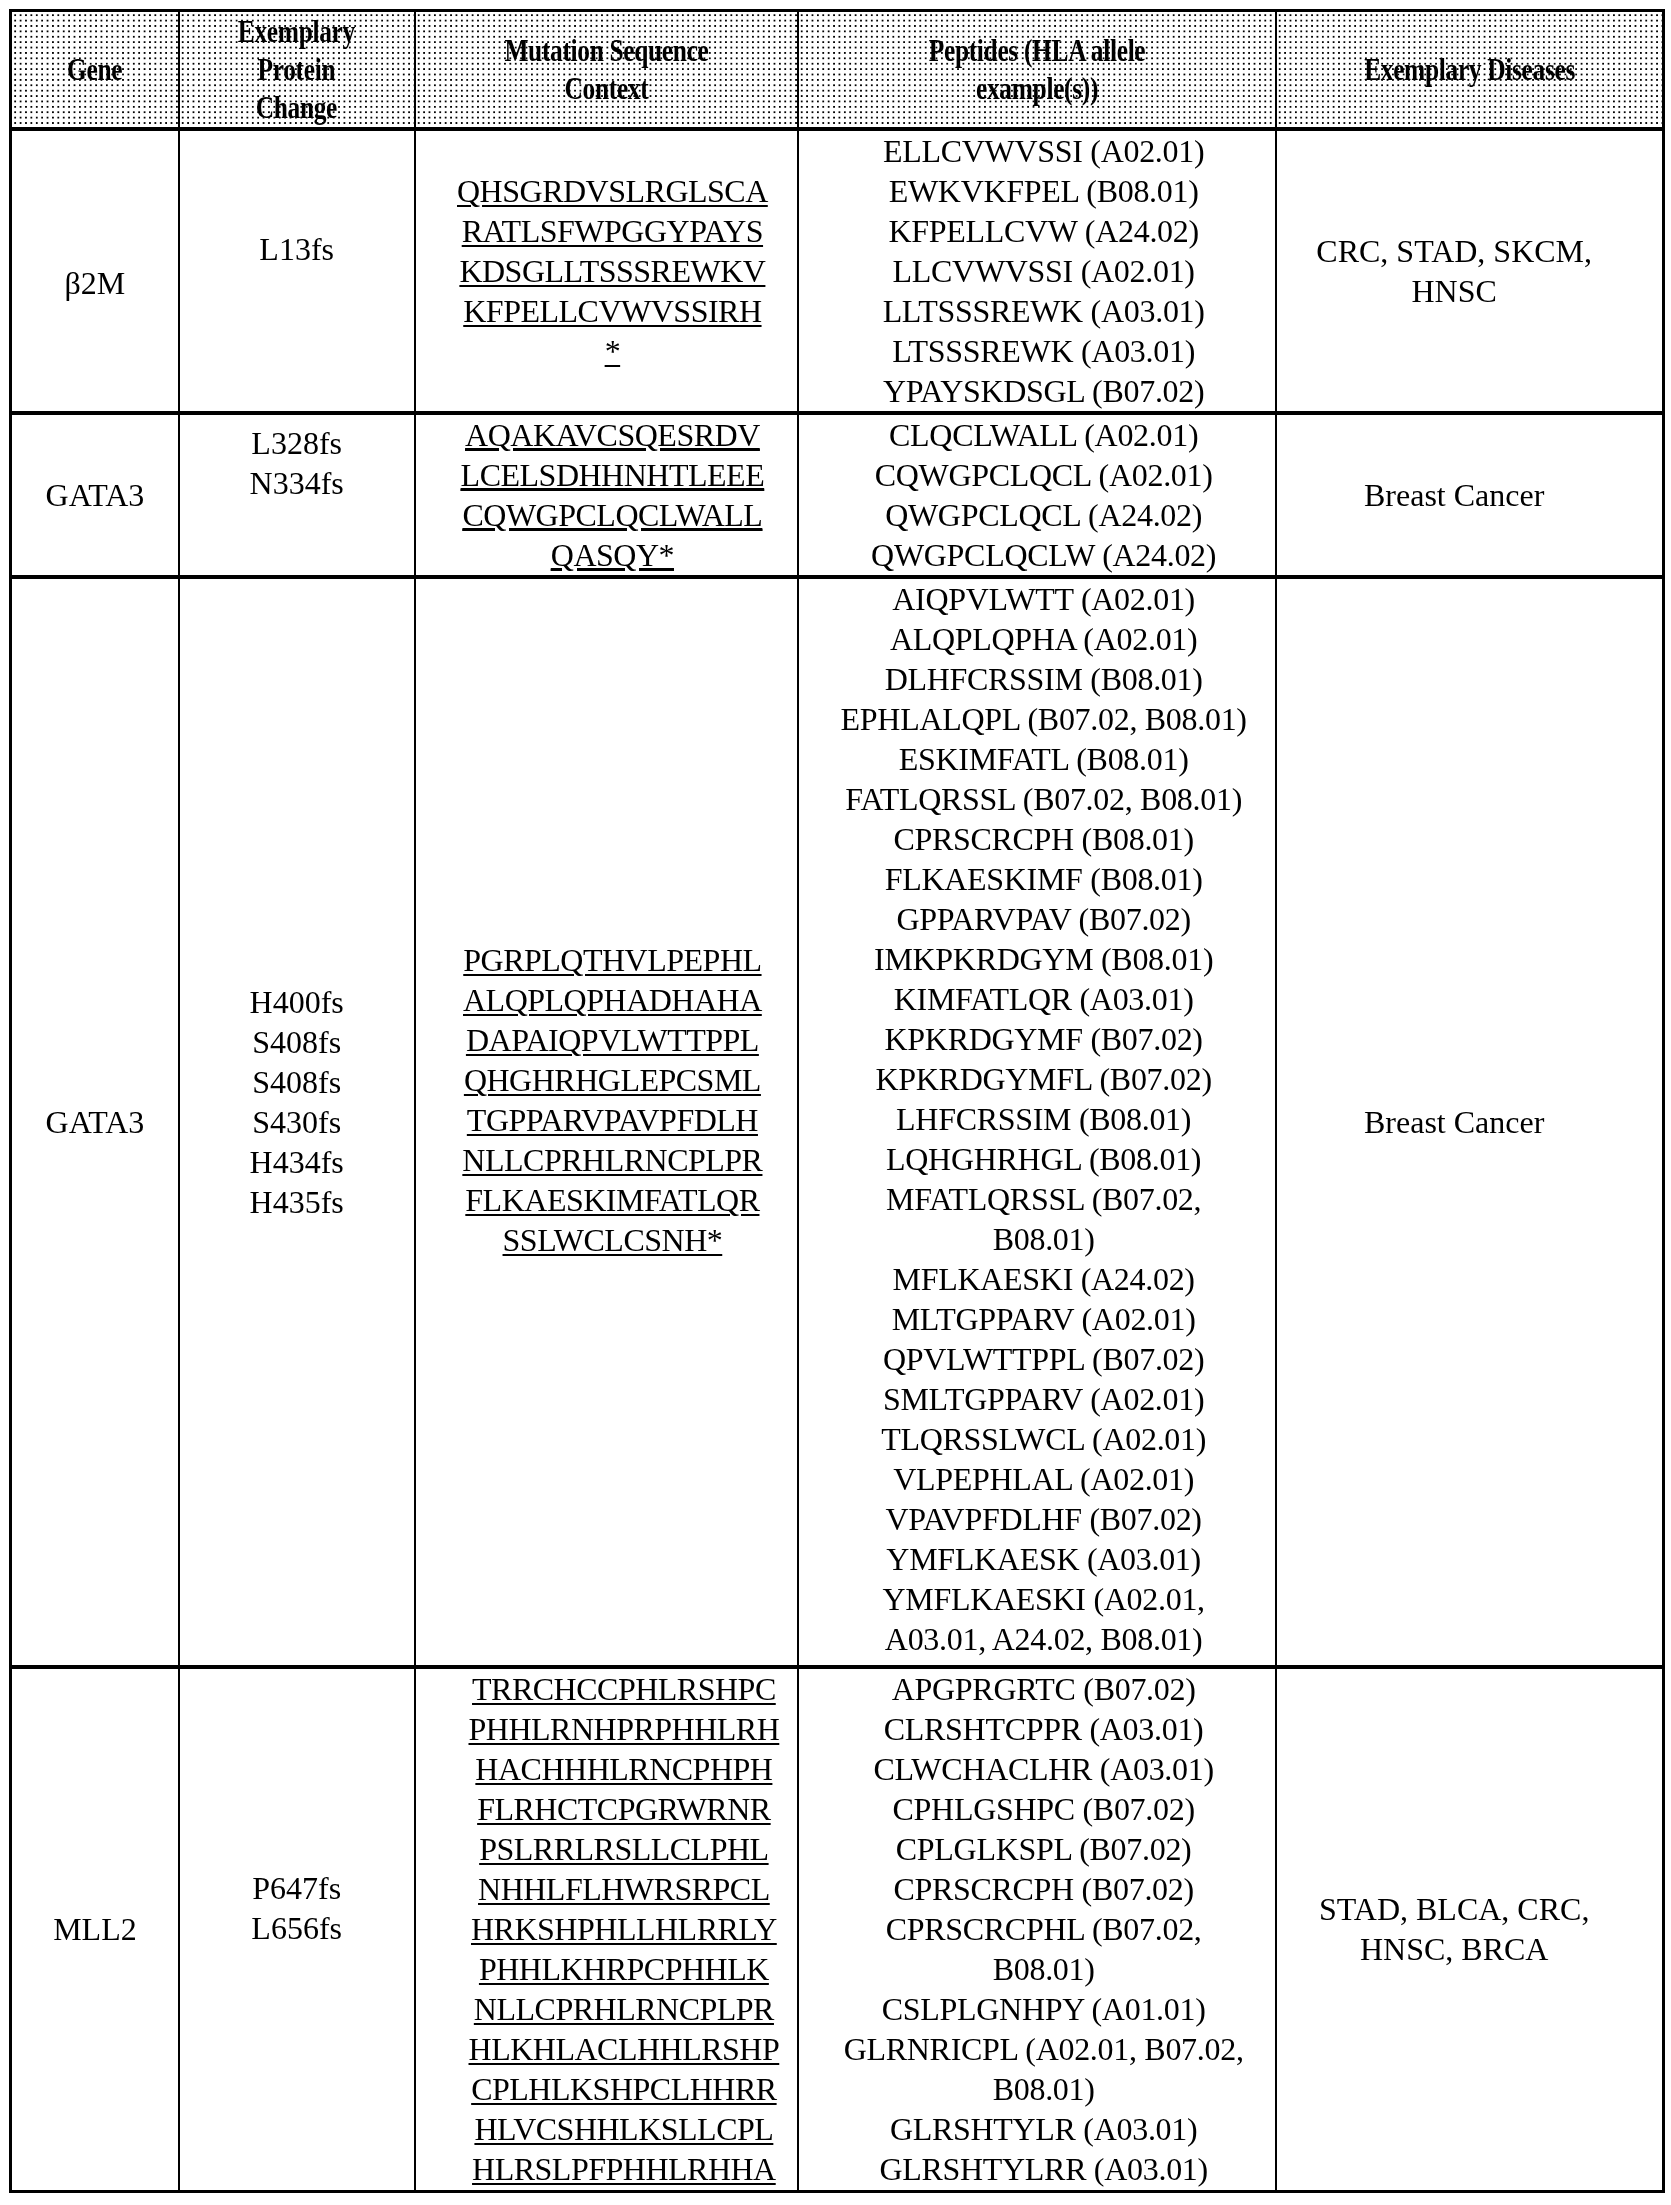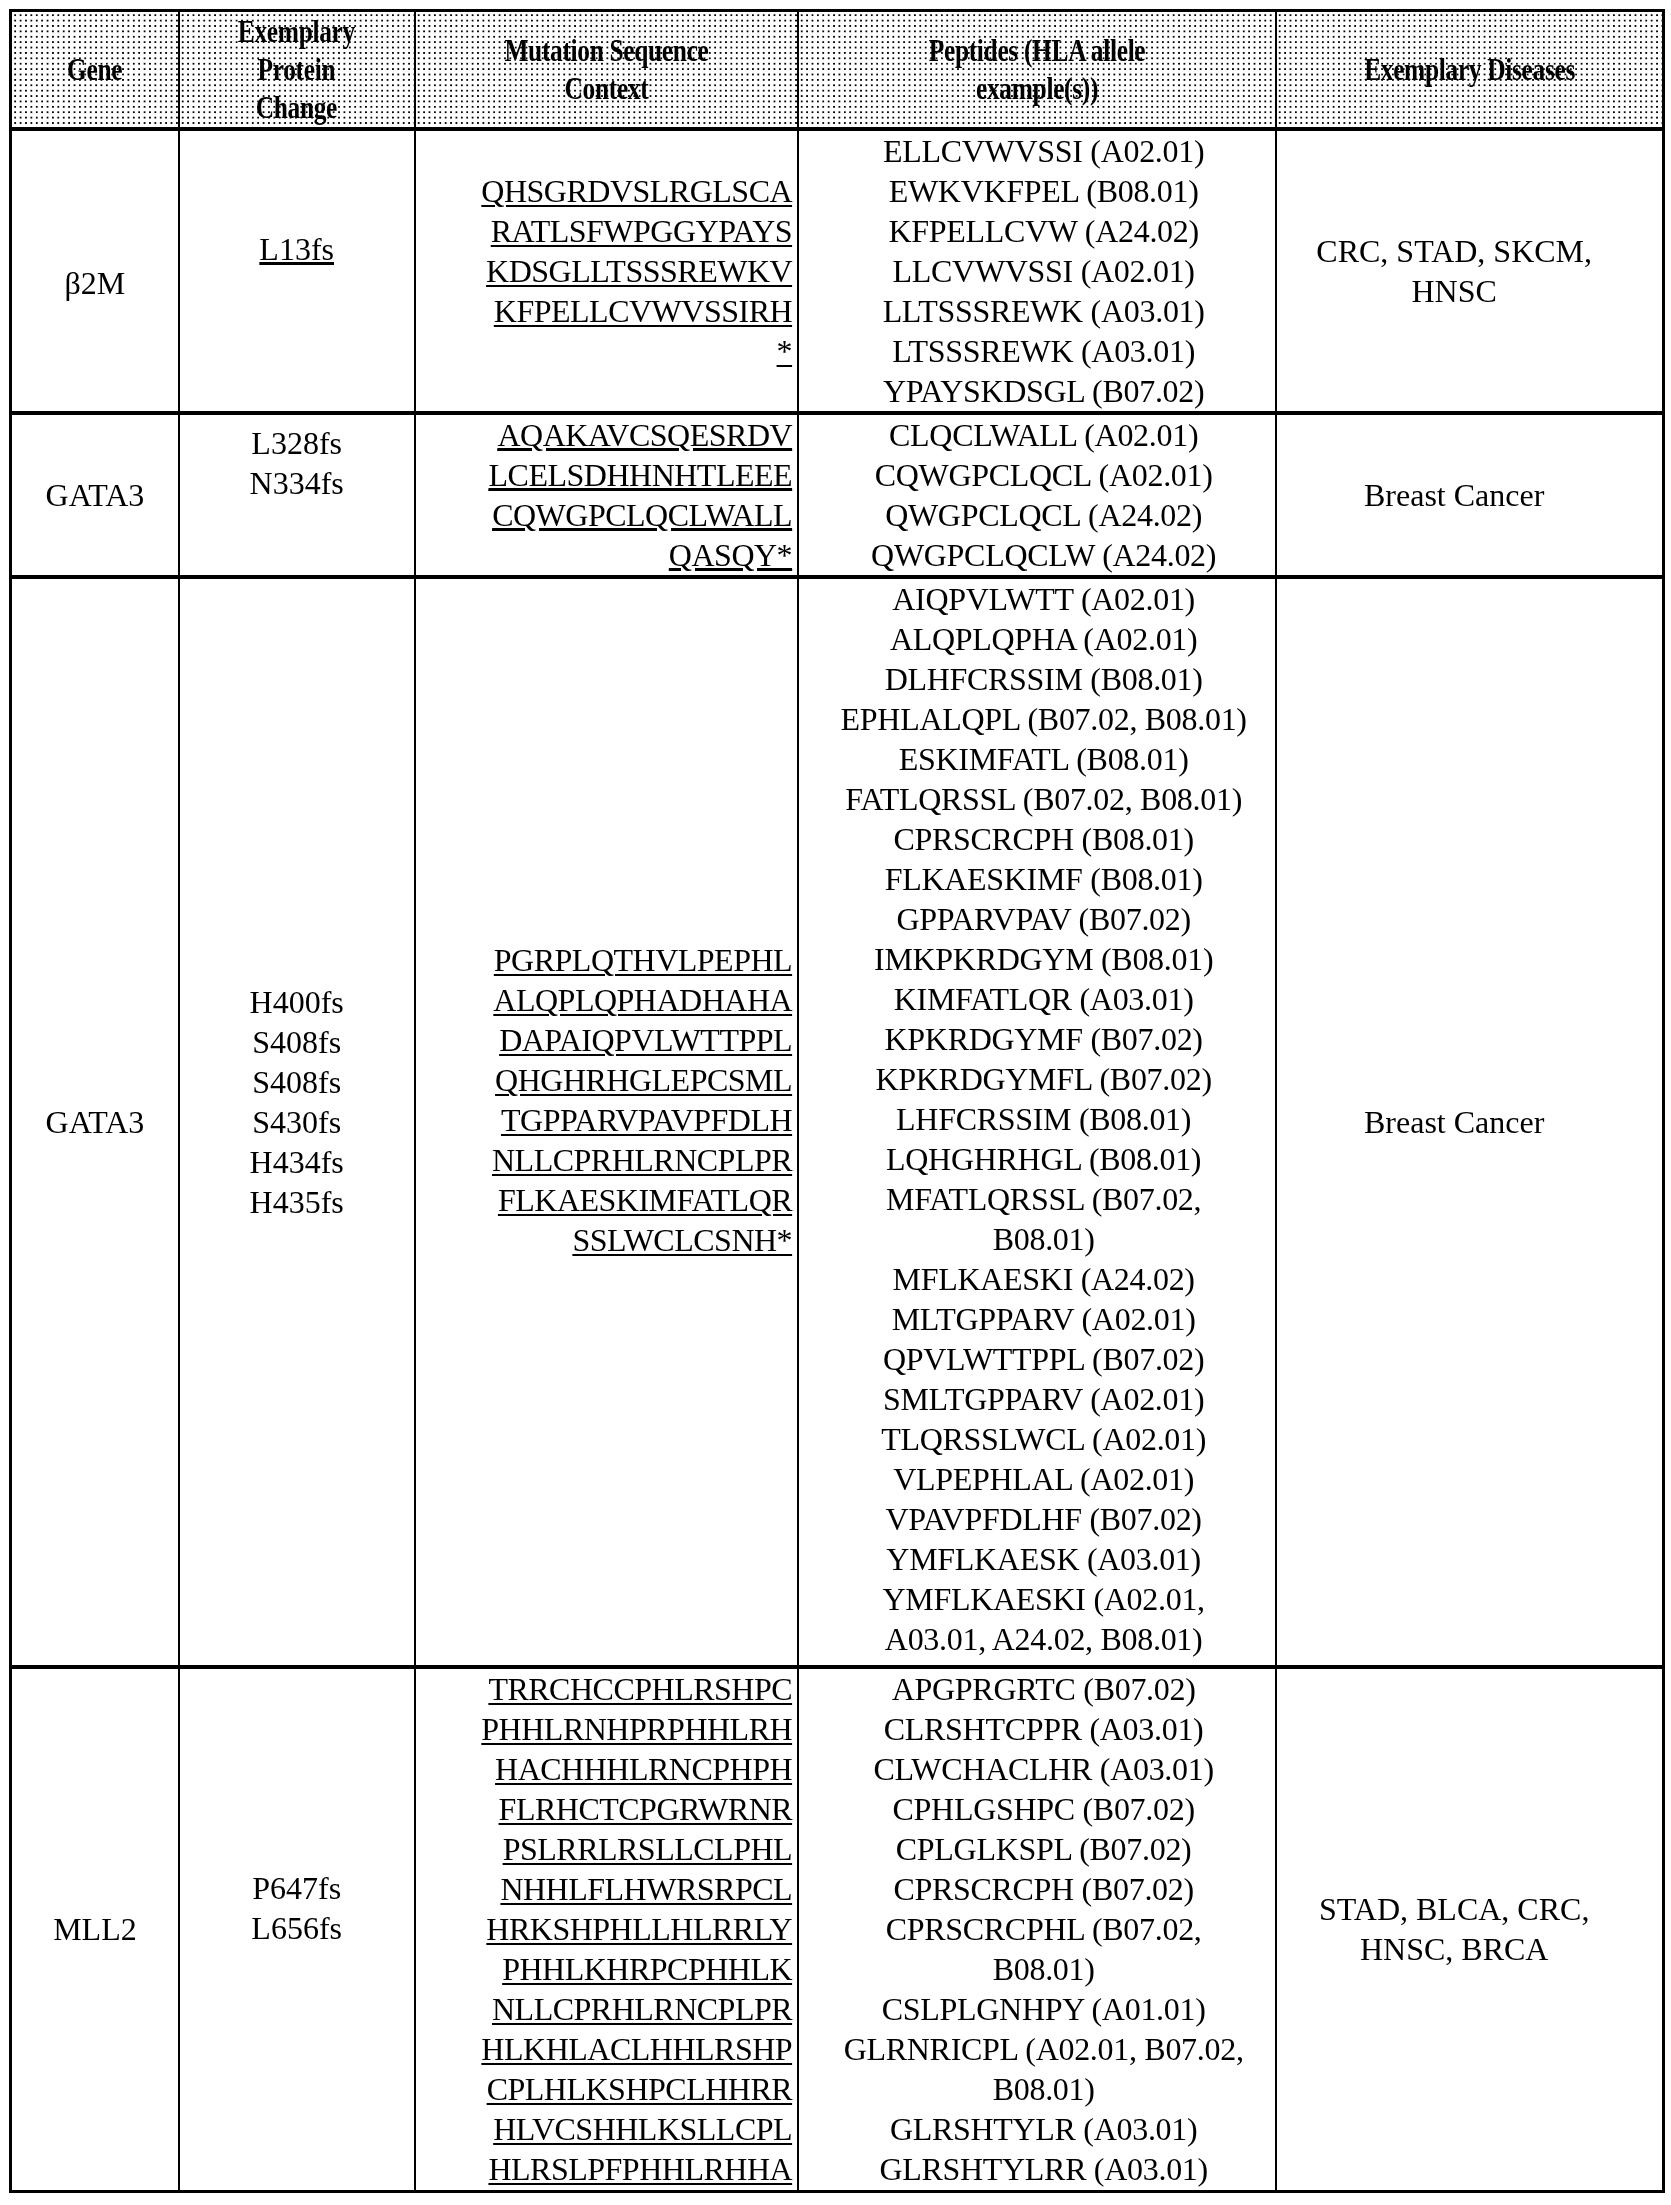--- a/index.html
+++ b/index.html
@@ -60,21 +60,21 @@
     tbody tr.row-sep td {
       border-top: 4.6px solid #000;
     }
     td.gene, td.prot {
       text-align: center;
     }
     td.prot .line, td.gene .line {
       display: block;
     }
     td.mut {
-      text-align: right;
+      text-align: center;
       padding-left: 17px;
       padding-right: 4.6px;
     }
     td.mut .seq-line {
       display: block;
       text-decoration: underline;
       text-decoration-thickness: 2.3px;
       text-underline-offset: 3.1px;
       white-space: nowrap;
       letter-spacing: -0.5px;
@@ -137,21 +137,21 @@
       </th>
       <th><span class="hdr">Exemplary Diseases</span></th>
     </tr>
   </thead>
   <tbody>
 
     <tr class="row-sep" style="height:282px;">
       <td class="gene" style="padding-top:23px;">
         <span class="line">β2M</span>
       </td>
-      <td class="prot" style="vertical-align:top;padding-top:98px;text-decoration:underline;">
+      <td class="prot" style="vertical-align:top;padding-top:98px;">
         <span class="line">L13fs</span>
       </td>
       <td class="mut mut-b2m">
         <span class="seq-line">QHSGRDVSLRGLSCA</span>
         <span class="seq-line">RATLSFWPGGYPAYS</span>
         <span class="seq-line">KDSGLLTSSSREWKV</span>
         <span class="seq-line">KFPELLCVWVSSIRH</span>
         <span class="seq-line">*</span>
       </td>
       <td class="pep">

